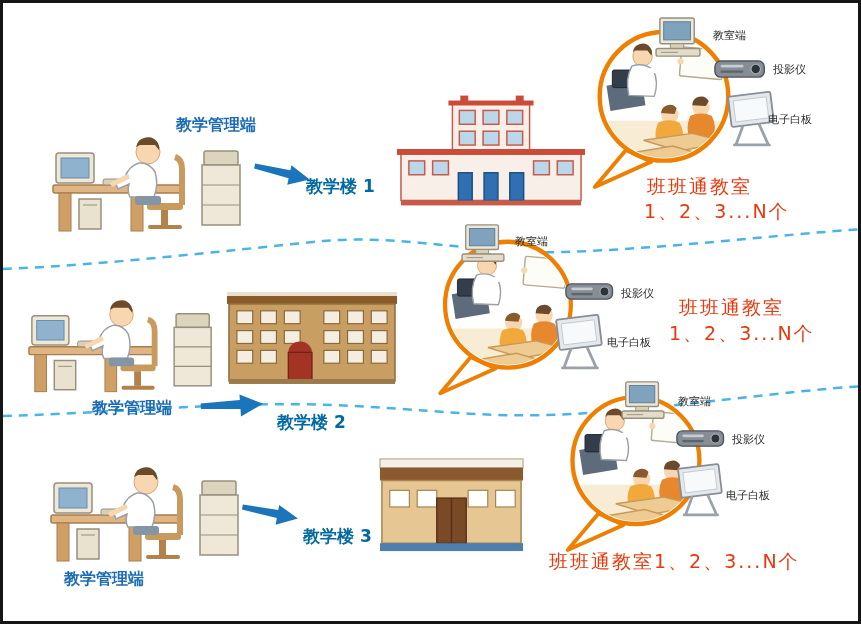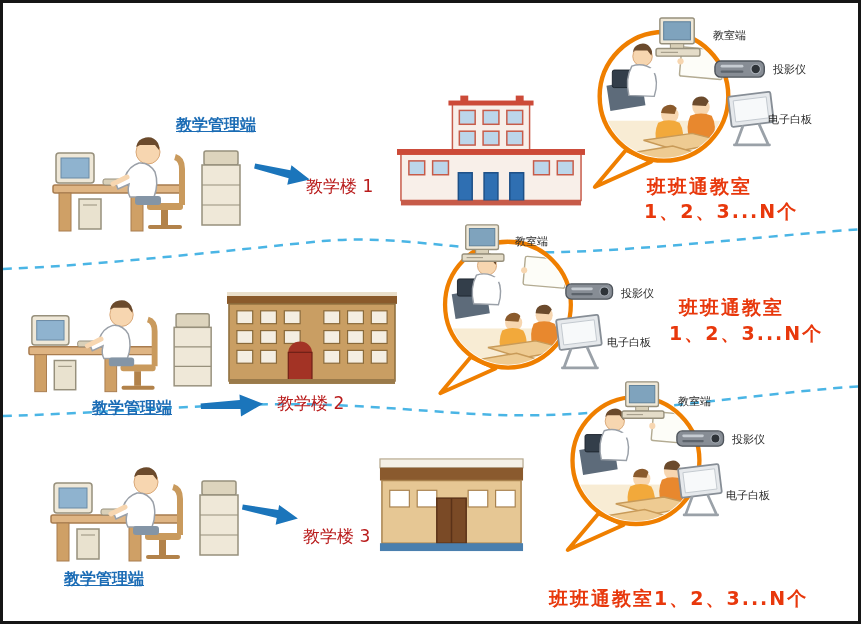--- a/index.html
+++ b/index.html
@@ -2,24 +2,24 @@
 <html><head>
 <meta charset="utf-8">
 <style>
   * { margin:0; padding:0; box-sizing:border-box; }
   html,body { background:#ffffff; font-family:"DejaVu Sans","Liberation Sans",sans-serif; }
   .canvas {
     position:relative; width:861px; height:624px;
     background:#ffffff; border:3px solid #161616; overflow:hidden;
   }
   .abs { position:absolute; }
-  .lbl-blue     { position:absolute; color:#1b6cb5; font-weight:bold; font-size:16px; white-space:nowrap;text-decoration:underline; }
-  .lbl-building { position:absolute; color:#b91c1c; font-weight:normal; font-size:17px; white-space:nowrap; }
+  .lbl-blue     { position:absolute; color:#1b6cb5; font-weight:bold; font-size:16px; white-space:nowrap; }
+  .lbl-building { position:absolute; color:#0369a1; font-weight:bold; font-size:17px; white-space:nowrap; }
   .lbl-equip    { position:absolute; color:#2a2a2a; font-size:11px; white-space:nowrap; }
-  .lbl-red      { position:absolute; color:#e8380c; font-weight:bold; font-size:19px; letter-spacing:2px; white-space:nowrap; }
+  .lbl-red      { position:absolute; color:#e8380c; font-weight:normal; font-size:19px; letter-spacing:2px; white-space:nowrap; }
   .lines { position:absolute; left:0; top:0; width:861px; height:624px; pointer-events:none; }
   svg.abs { overflow:visible; }
 </style>
 </head>
 <body>
 
 <div class="canvas">
 
   <svg width="0" height="0" style="position:absolute">
     <defs>
@@ -209,21 +209,21 @@
   <div class="lbl-red" style="left:644px;top:171px">班班通教室</div>
   <div class="lbl-red" style="left:641px;top:196px">1、2、3...N个</div>
 
   <svg class="abs" style="left:24px;top:283px;width:190px;height:110px">
       <use href="#sym-workstation"></use>
     </svg>
   <div class="lbl-blue" style="left:89px;top:395px">教学管理端</div>
   <svg class="abs" style="left:196px;top:391px;width:66px;height:24px;transform:rotate(-4deg)">
       <use href="#sym-arrow"></use>
     </svg>
-  <div class="lbl-building" style="left:274px;top:389px">教学楼 2</div>
+  <div class="lbl-building" style="left:274px;top:408px">教学楼 2</div>
   <svg class="abs" style="left:224px;top:287px;width:170px;height:97px">
       <use href="#sym-building-b"></use>
     </svg>
   <svg class="abs" style="left:428px;top:234px;width:152px;height:162px">
       <use href="#sym-classroom"></use>
     </svg>
   <svg class="abs" style="left:452px;top:221px;width:56px;height:40px">
       <use href="#sym-computer"></use>
     </svg>
   <div class="lbl-equip" style="left:512px;top:231px">教室端</div>
@@ -257,15 +257,15 @@
     </svg>
   <div class="lbl-equip" style="left:675px;top:391px">教室端</div>
   <svg class="abs" style="left:673px;top:424px;width:52px;height:24px">
       <use href="#sym-projector"></use>
     </svg>
   <div class="lbl-equip" style="left:729px;top:429px">投影仪</div>
   <svg class="abs" style="left:674px;top:459px;width:46px;height:58px">
       <use href="#sym-whiteboard"></use>
     </svg>
   <div class="lbl-equip" style="left:723px;top:485px">电子白板</div>
-  <div class="lbl-red" style="left:546px;top:583px">班班通教室1、2、3...N个</div>
+  <div class="lbl-red" style="left:546px;top:546px">班班通教室1、2、3...N个</div>
 
 </div>
 
 </body></html>

